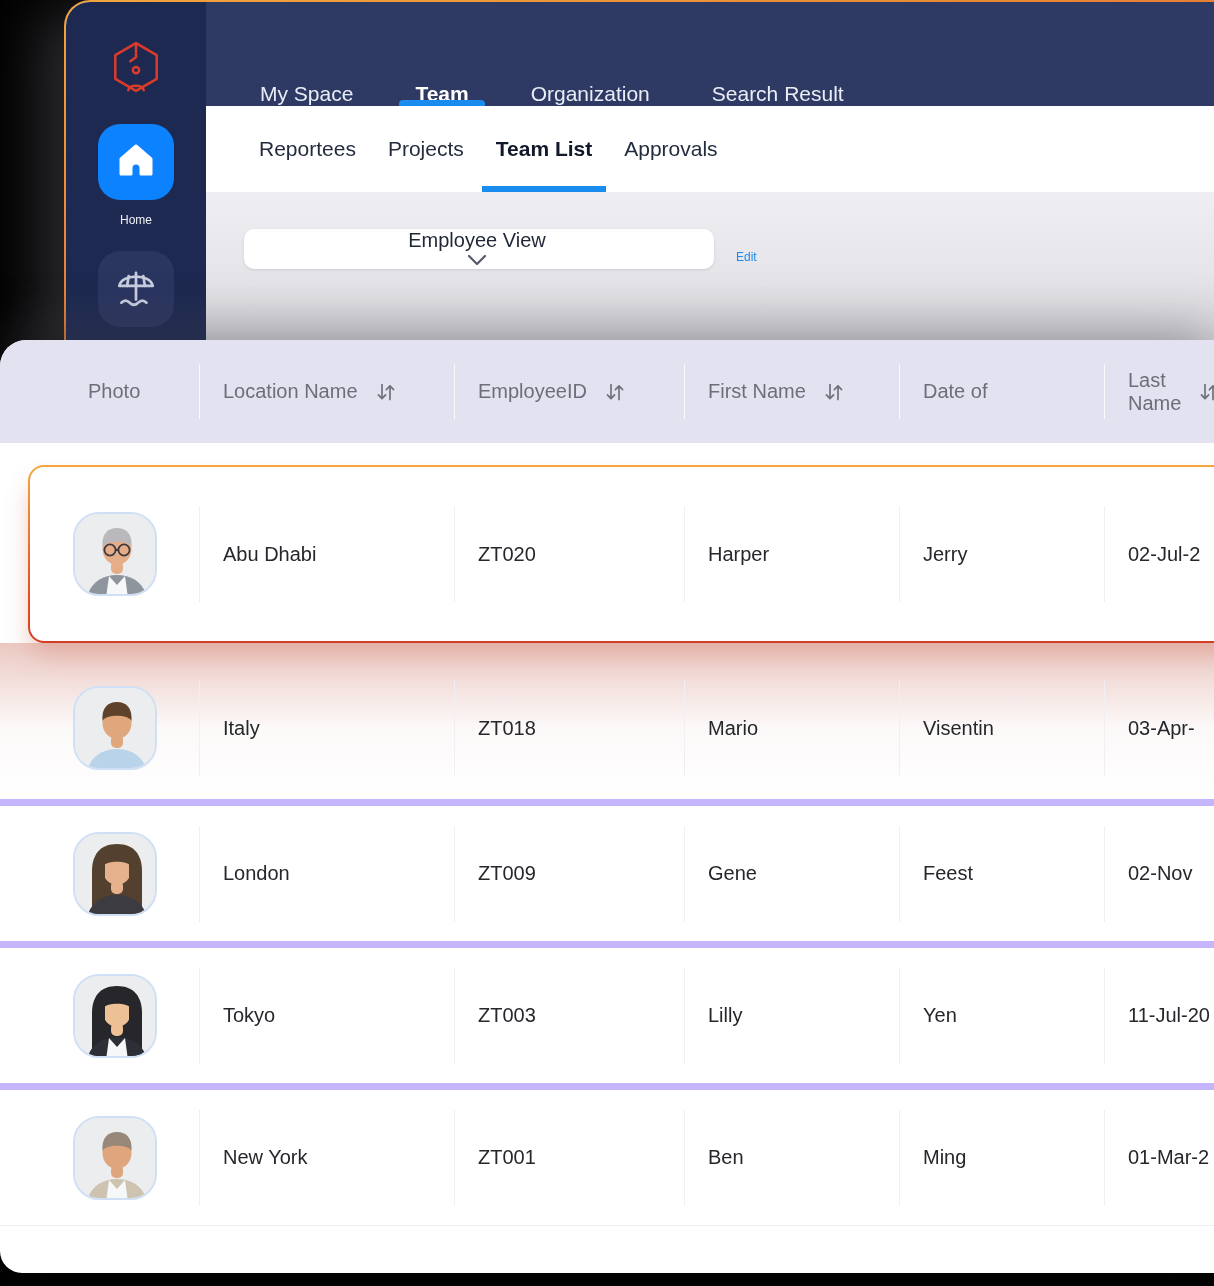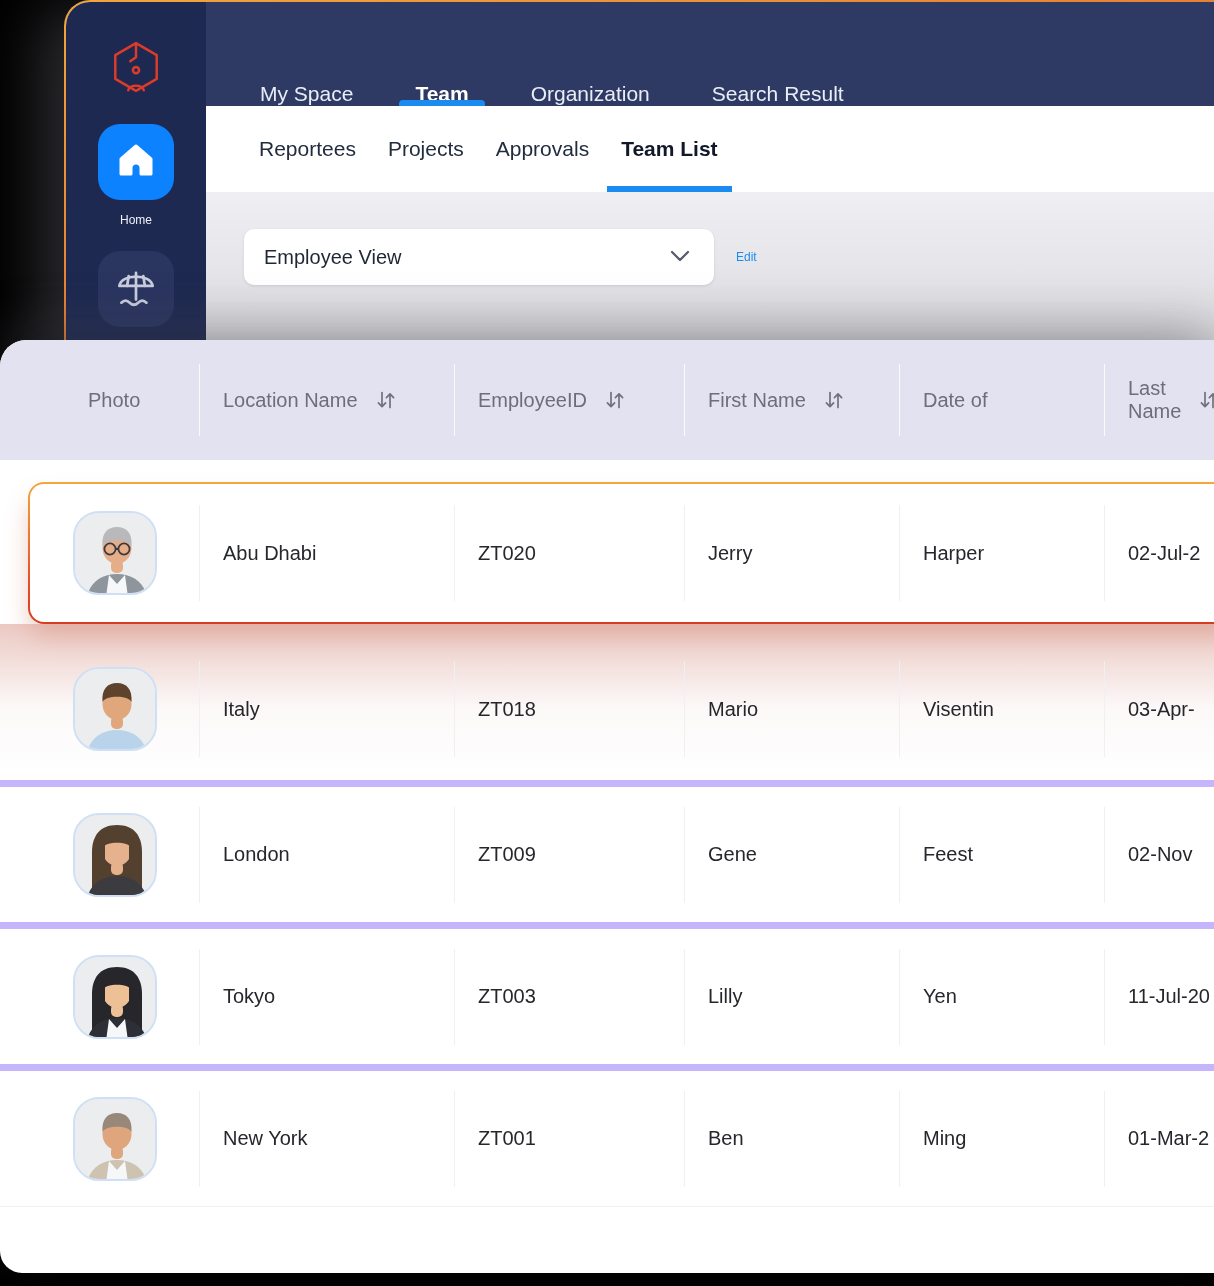--- a/index.html
+++ b/index.html
@@ -36,52 +36,52 @@
   .subnav{ height:86px; background:#fff; display:flex; align-items:stretch; padding-left:53px; gap:32px; }
   .subnav .tab{ color:#232c3f; font-size:21px; display:flex; align-items:center; position:relative; cursor:pointer; white-space:nowrap; }
   .subnav .tab--active{ color:#10182a; font-weight:700; }
   .subnav .tab--active::after{ content:''; position:absolute; left:-14px; right:-14px; bottom:0; height:6px; background:#1a8cf0; }
 
   .content{
     flex:1; background:linear-gradient(180deg,#efeef2 0%,#e4e3e7 55%,#d6d5d9 100%);
     display:flex; align-items:flex-start; padding:37px 0 0 38px;
   }
   .view-pill{
-    width:470px; height:56px; background:#fff; border-radius:10px;
+    width:470px; height:40px; background:#fff; border-radius:10px;
     display:flex; align-items:center; padding:0 24px 0 20px;
-    box-shadow:0 1px 3px rgba(25,25,50,.12); cursor:pointer;
+    box-shadow:0 1px 3px rgba(25,25,50,.12); cursor:pointer;flex-direction:column;
   }
   .view-pill .pill-text{ flex:1; font-size:20px; color:#1f2636; }
   .edit-link{ margin-left:22px; line-height:56px; font-size:12px; color:#1a8cf0; cursor:pointer; }
 
   
   .table-panel{
     position:absolute; left:0; top:340px; width:1214px; height:933px;
     background:#fff; border-radius:26px 0 0 22px; overflow:hidden;
     box-shadow:0 30px 70px rgba(0,0,0,.55), 0 -16px 50px rgba(90,90,100,.28);
   }
   .thead{
-    height:120px; background:#e3e2f0; border-radius:26px 0 0 0;
+    height:103px; background:#e3e2f0; border-radius:26px 0 0 0;
     display:grid; grid-template-columns:200px 255px 230px 215px 205px 1fr;
   }
   .th{ position:relative; display:flex; align-items:center; gap:17px; padding-left:23px; color:#6e6e7b; font-size:20px; cursor:pointer; }
   .th--photo{ padding-left:88px; }
   .th:not(:last-child)::after{ content:''; position:absolute; right:0; top:24px; bottom:24px; width:1.5px; background:#fafafd; }
   .sorticon{ display:flex; }
 
   .tbody{ position:relative; }
   .row{
     display:grid; grid-template-columns:200px 255px 230px 215px 205px 1fr;
     height:142px; position:relative;
   }
   .cell{ position:relative; display:flex; align-items:center; padding-left:23px; font-size:20px; color:#26272c; height:100%; z-index:1; }
   .cell--photo{ padding-left:73px; }
   .cell:not(:last-child)::after{ content:''; position:absolute; right:0; top:50%; transform:translateY(-50%); height:96px; width:1px; background:#f0f0f4; }
 
-  .row--hl{ height:142px; margin-top:22px; margin-bottom:14px; }
+  .row--hl{ height:178px; margin-top:22px; margin-bottom:14px; }
   .row--hl::before{
     content:''; position:absolute; left:28px; right:-30px; top:0; bottom:0; z-index:0;
     border:2px solid transparent; border-radius:16px;
     background:linear-gradient(#fff,#fff) padding-box,
                linear-gradient(180deg,#f4a73c 0%,#e4512a 70%,#d63c22 100%) border-box;
     box-shadow:0 16px 26px -4px rgba(190,75,40,.35);
   }
   .row--glow::before{
     content:''; position:absolute; left:0; right:0; top:-14px; height:152px; z-index:0; pointer-events:none;
     background:linear-gradient(180deg, rgba(219,156,145,.55) 0%, rgba(243,232,230,.28) 55%, rgba(255,255,255,0) 100%);
@@ -134,22 +134,22 @@
   <div class="main">
     <div class="topnav" id="topnav">
         <div class="tab">My Space</div>
         <div class="tab tab--active">Team</div>
         <div class="tab">Organization</div>
         <div class="tab">Search Result</div>
       </div>
     <div class="subnav" id="subnav">
         <div class="tab">Reportees</div>
         <div class="tab">Projects</div>
+        <div class="tab tab--active">Team List</div>
         <div class="tab">Approvals</div>
-        <div class="tab tab--active">Team List</div>
       </div>
 
     <div class="content">
       <div class="view-pill">
         <span class="pill-text">Employee View</span>
         <span>
           <svg width="20" height="12" viewBox="0 0 20 12" fill="none" stroke="#55596a" stroke-width="2.2" stroke-linecap="round" stroke-linejoin="round">
             <path d="M2 2 L10 10 L18 2"></path>
           </svg>
         </span>
@@ -223,24 +223,24 @@
             </svg>
           </div>
         </div>
         <div class="cell">
           <span>Abu Dhabi</span>
         </div>
         <div class="cell">
           <span>ZT020</span>
         </div>
         <div class="cell">
+          <span>Harper</span>
+        </div>
+        <div class="cell">
           <span>Jerry</span>
-        </div>
-        <div class="cell">
-          <span>Harper</span>
         </div>
         <div class="cell">
           <span>02-Jul-2</span>
         </div>
       </div>
       <div class="row row--glow">
         <div class="cell cell--photo">
           <div class="avatar">
             <svg width="84" height="84" viewBox="0 0 84 84">
               <rect width="84" height="84" fill="#ecedee"></rect>

